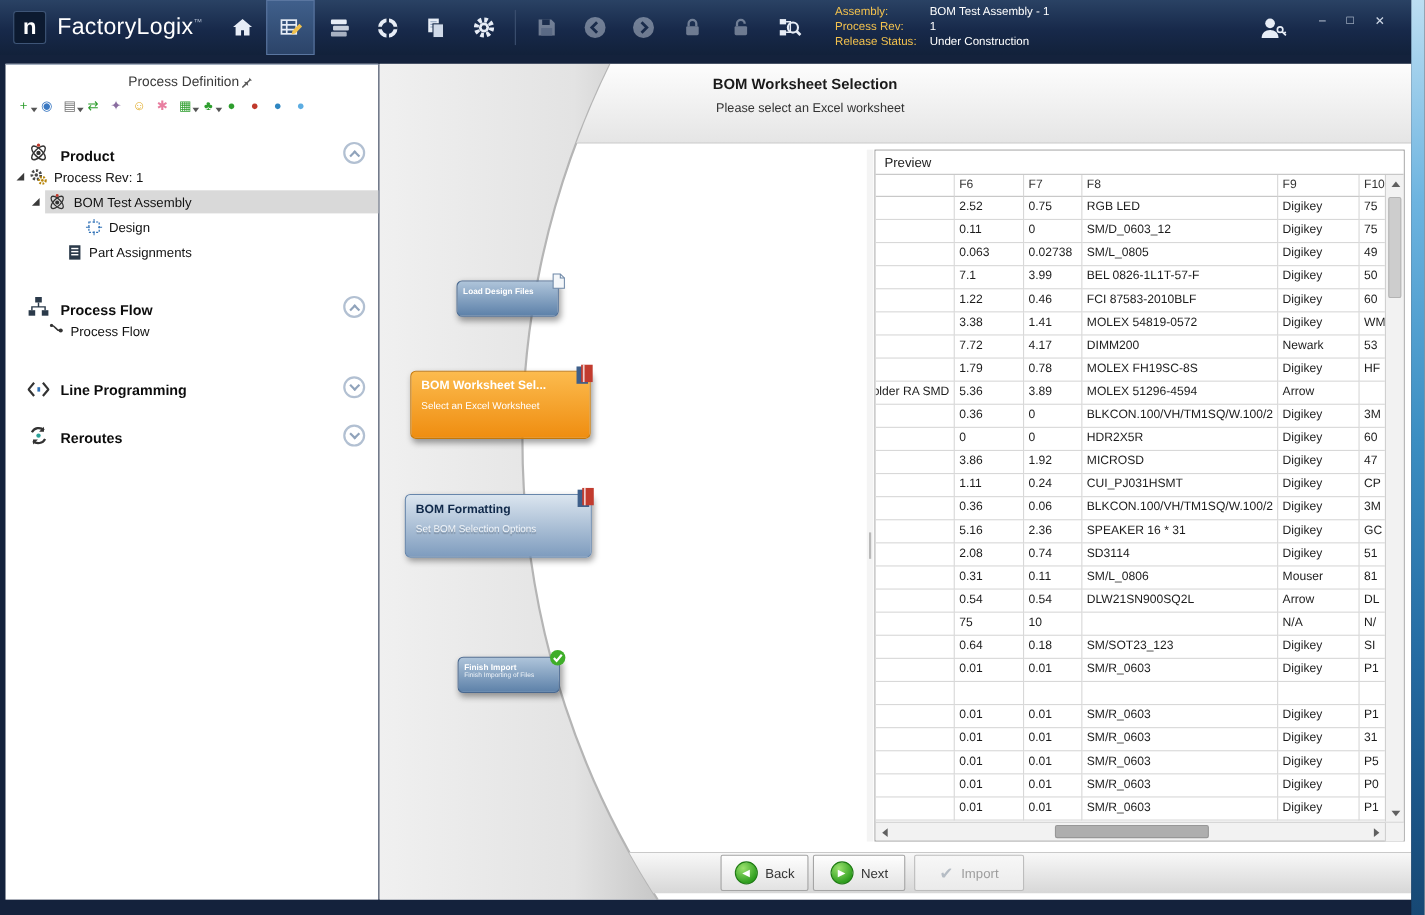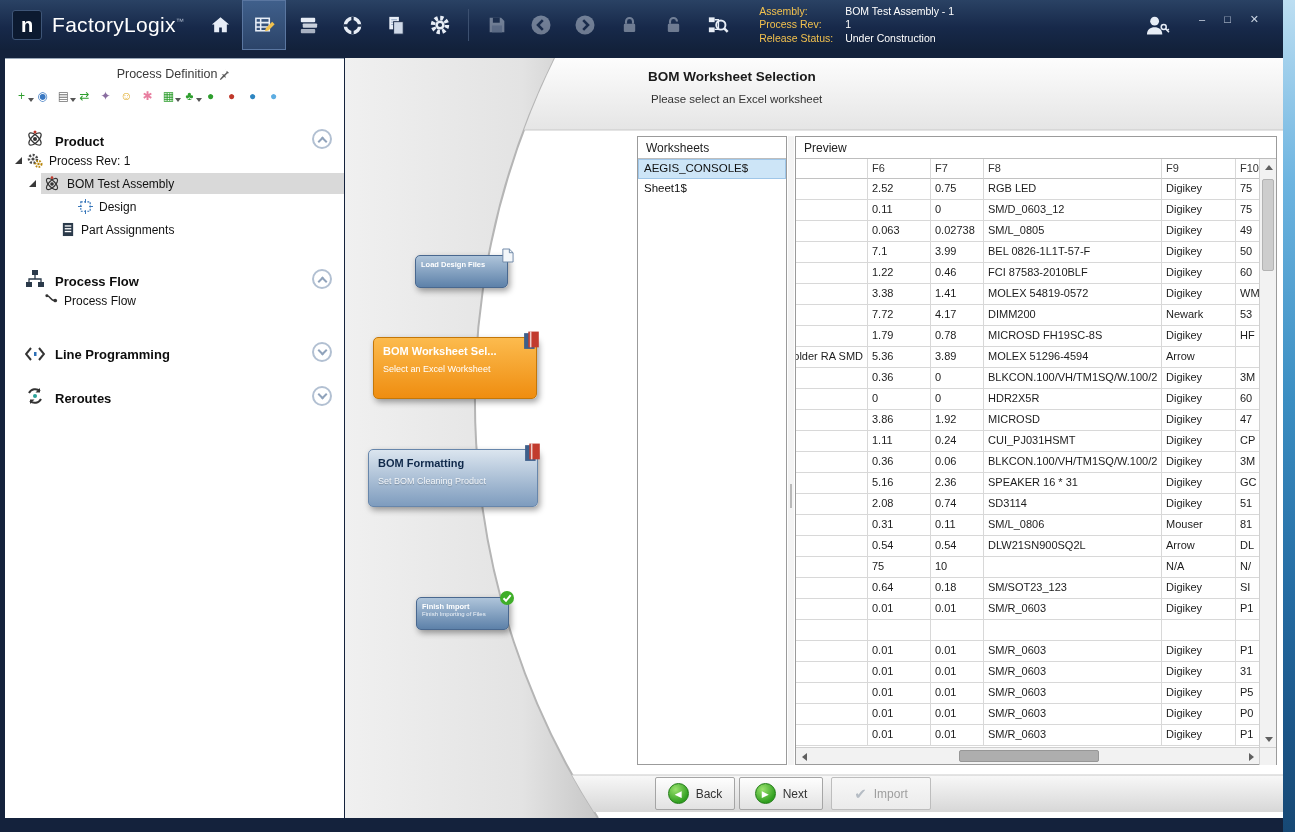--- a/index.html
+++ b/index.html
@@ -399,43 +399,36 @@
     <div class="t">BOM Worksheet Sel...</div>
     <div class="s">Select an Excel Worksheet</div>
     <svg class="c-icon" viewBox="0 0 20 20" width="21" height="21">
         <rect x="2" y="3" width="10" height="15" fill="#3e5f8a"></rect>
         <rect x="6" y="1.5" width="10" height="15" fill="#c23b2e"></rect>
         <rect x="7.5" y="1.5" width="1.5" height="15" fill="#fff" opacity=".75"></rect>
       </svg>
   </div>
   <div id="card3" class="card card-norm">
     <div class="t">BOM Formatting</div>
-    <div class="s">Set BOM Cleaning Product</div>
+    <div class="s">Set BOM Selection Options</div>
     <svg class="c-icon" viewBox="0 0 20 20" width="21" height="21">
         <rect x="2" y="3" width="10" height="15" fill="#3e5f8a"></rect>
         <rect x="6" y="1.5" width="10" height="15" fill="#c23b2e"></rect>
         <rect x="7.5" y="1.5" width="1.5" height="15" fill="#fff" opacity=".75"></rect>
       </svg>
   </div>
   <div id="card4" class="card card-sm">
     <div class="t">Finish Import</div>
     <div class="s">Finish Importing of Files</div>
     <svg class="c-icon" viewBox="0 0 16 16" width="16" height="16">
         <circle cx="8" cy="8" r="7" fill="#3fae29"></circle>
         <path d="M4.5 8.2 7 10.8 11.7 5.2" stroke="#fff" stroke-width="2" fill="none"></path>
       </svg>
   </div>
 
-  <div class="ws-panel">
-    <div class="panel-head">Worksheets</div>
-    <div>
-        <div class="ws-item selected">AEGIS_CONSOLE$</div>
-        <div class="ws-item">Sheet1$</div>
-      </div>
-  </div>
 
   <div class="splitter">
       <i></i>
     </div>
 
   <div class="pv-panel">
     <div class="panel-head">Preview</div>
     <div class="pv-body">
       <div class="tgrid">
         <div class="trow thead">
@@ -500,21 +493,21 @@
               <div class="cell c1">7.72</div>
               <div class="cell c2">4.17</div>
               <div class="cell c3">DIMM200</div>
               <div class="cell c4">Newark</div>
               <div class="cell c5">53</div>
             </div>
             <div class="trow">
               <div class="cell c0"></div>
               <div class="cell c1">1.79</div>
               <div class="cell c2">0.78</div>
-              <div class="cell c3">MICROSD FH19SC-8S</div>
+              <div class="cell c3">MOLEX FH19SC-8S</div>
               <div class="cell c4">Digikey</div>
               <div class="cell c5">HF</div>
             </div>
             <div class="trow">
               <div class="cell c0">older RA SMD</div>
               <div class="cell c1">5.36</div>
               <div class="cell c2">3.89</div>
               <div class="cell c3">MOLEX 51296-4594</div>
               <div class="cell c4">Arrow</div>
               <div class="cell c5"></div>

